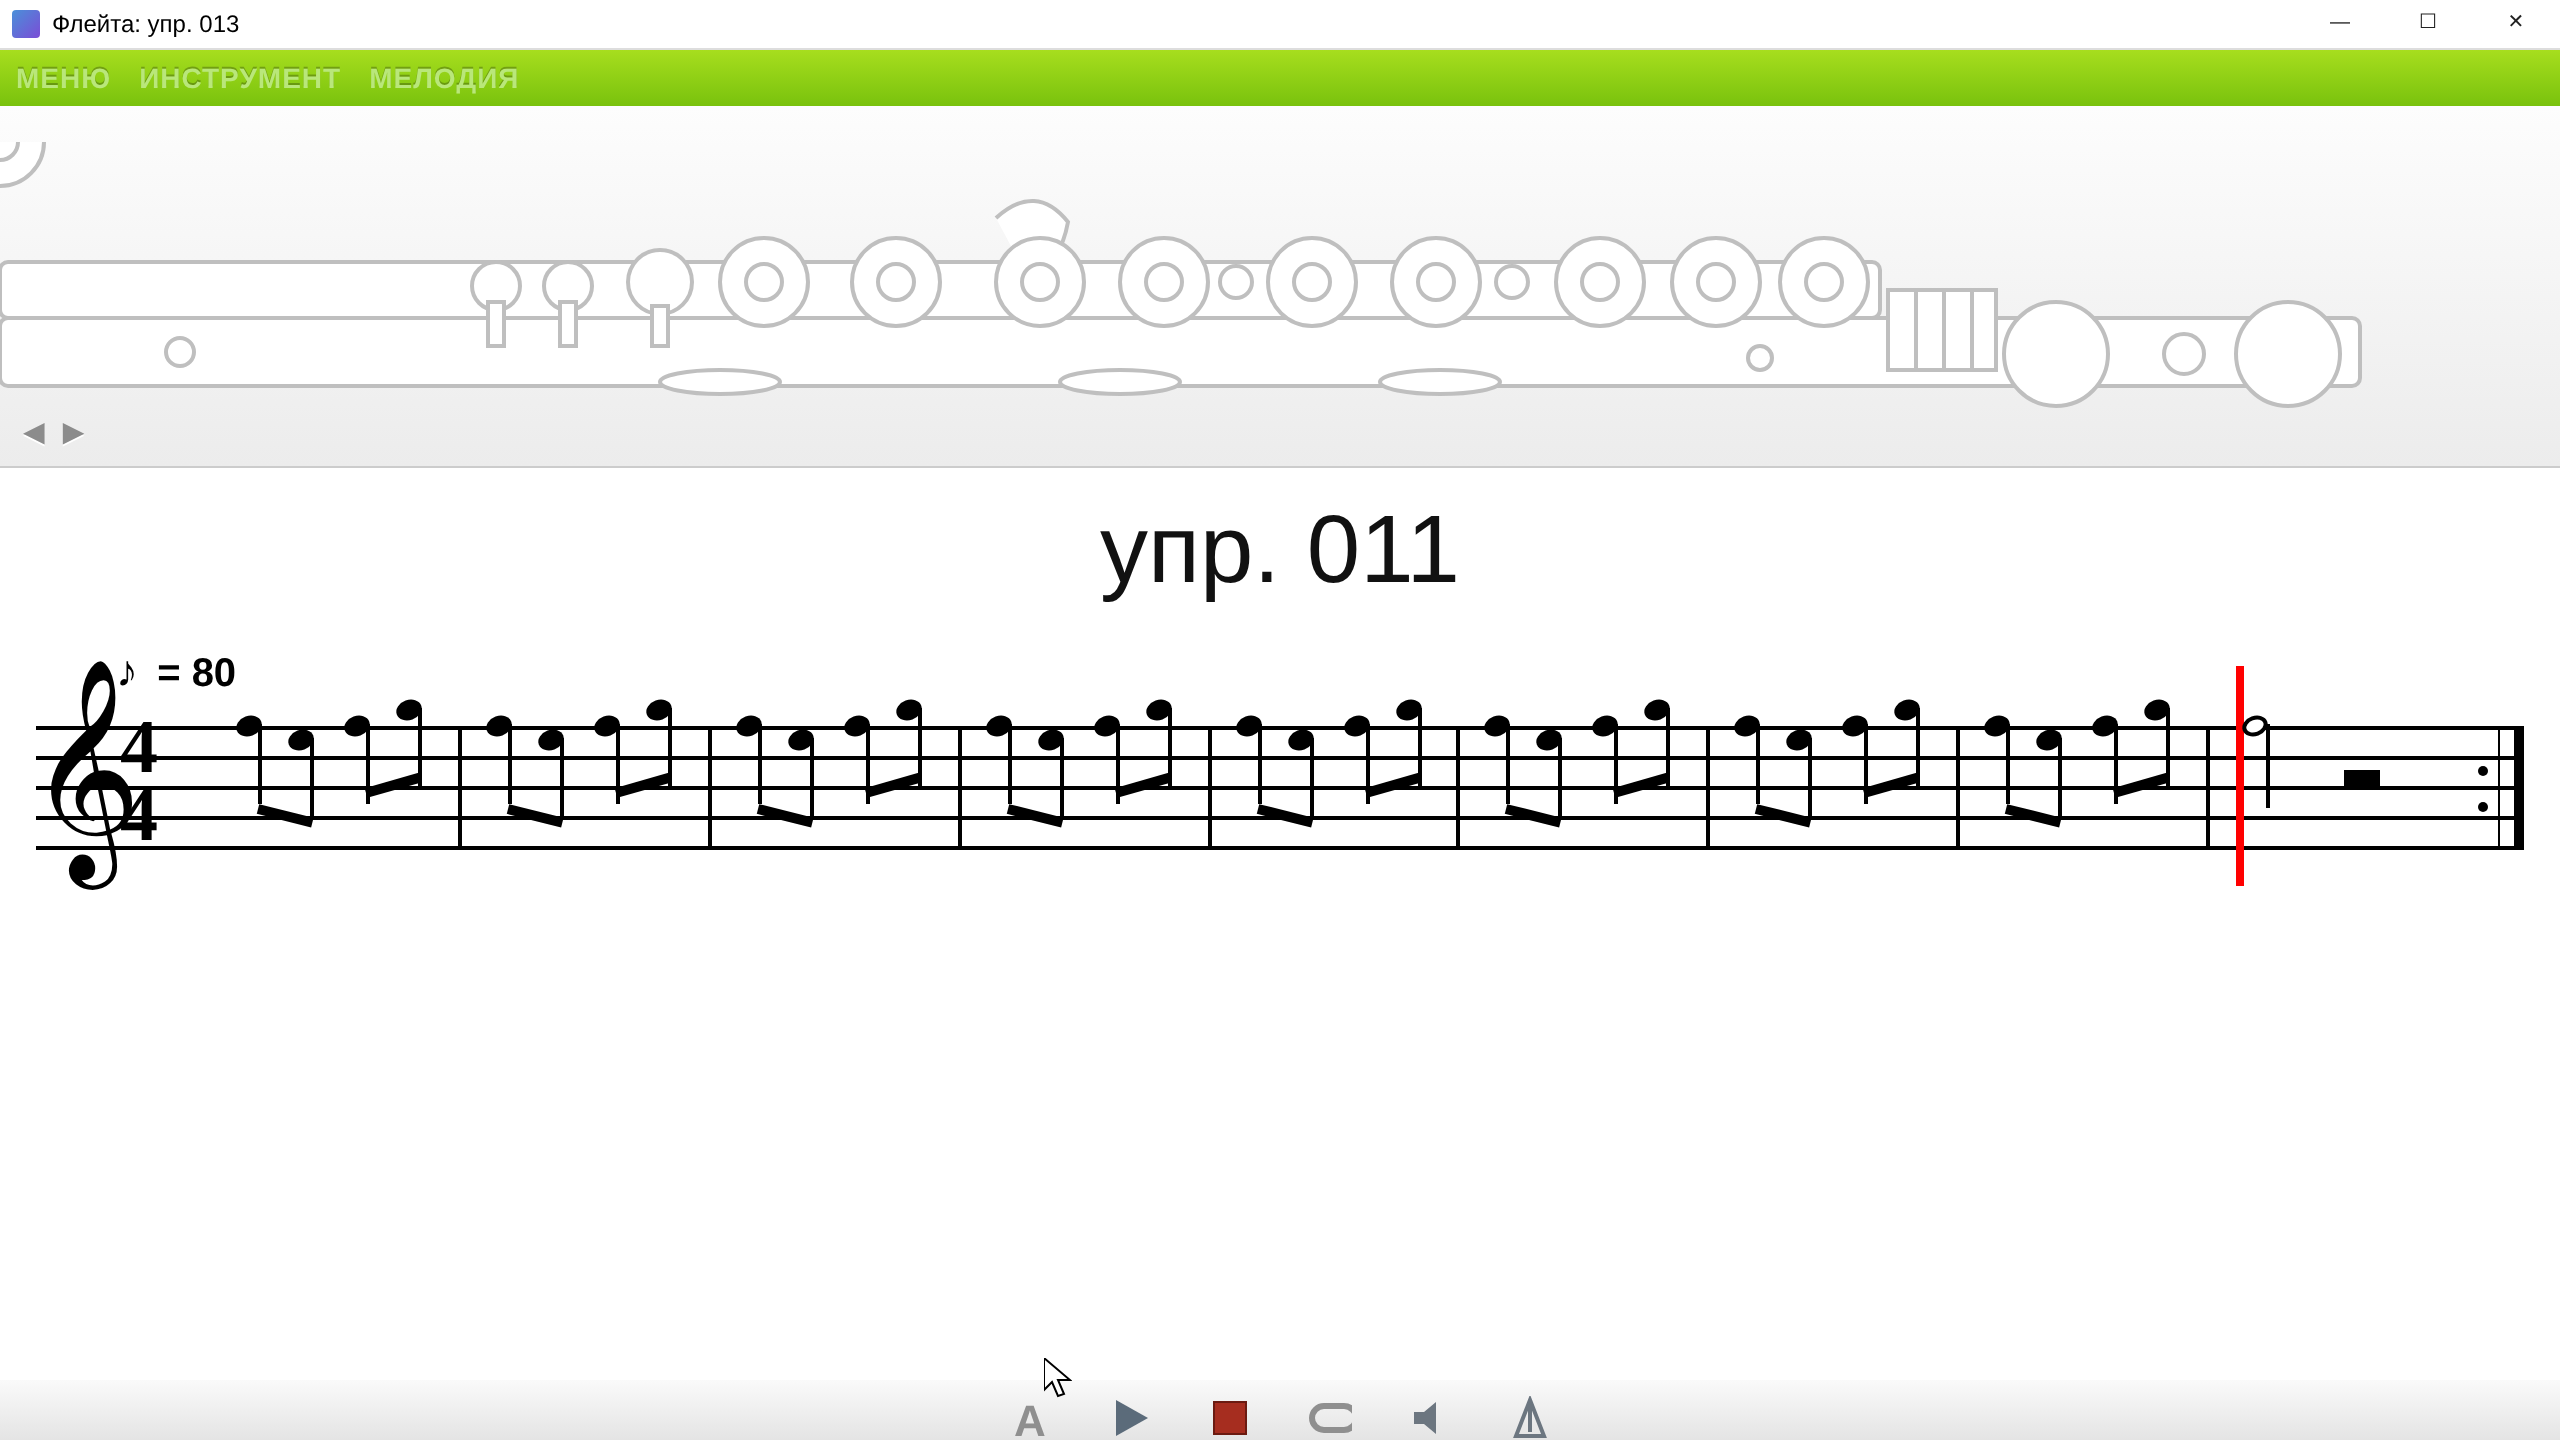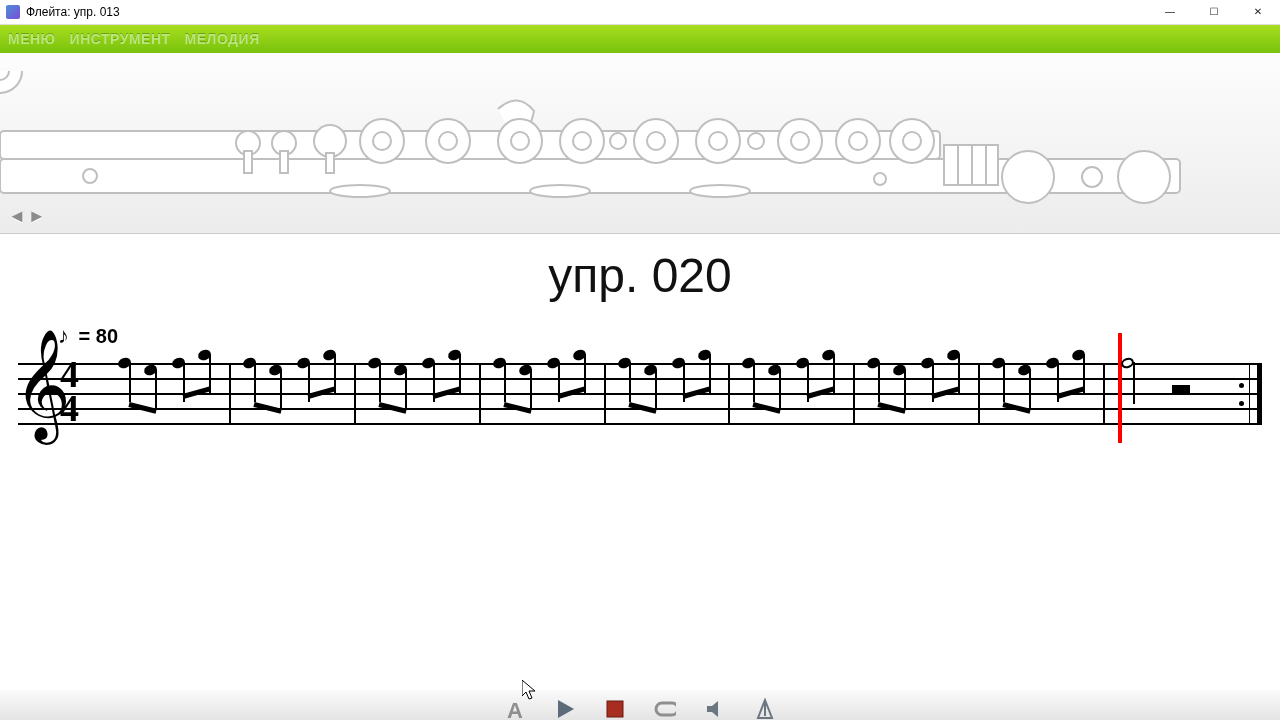--- a/index.html
+++ b/index.html
@@ -107,21 +107,21 @@
       <circle cx="1144" cy="106" r="26"></circle>
       <ellipse cx="360" cy="120" rx="30" ry="6"></ellipse>
       <ellipse cx="560" cy="120" rx="30" ry="6"></ellipse>
       <ellipse cx="720" cy="120" rx="30" ry="6"></ellipse>
       <circle cx="880" cy="108" r="6"></circle>
     </g>
   </svg>
   <div class="nav-arrows">◄►</div>
 </div>
 
-<div class="exercise-title">упр. 020</div>
+<div class="exercise-title">упр. 011</div>
 
 <div class="score-wrap">
   <div class="tempo">
     <span class="note">♪</span>
     <span>=</span>
     <span>80</span>
   </div>
   <div class="staff" id="staff">
     <div class="staff-line l1"></div>
       <div class="staff-line l2"></div>

